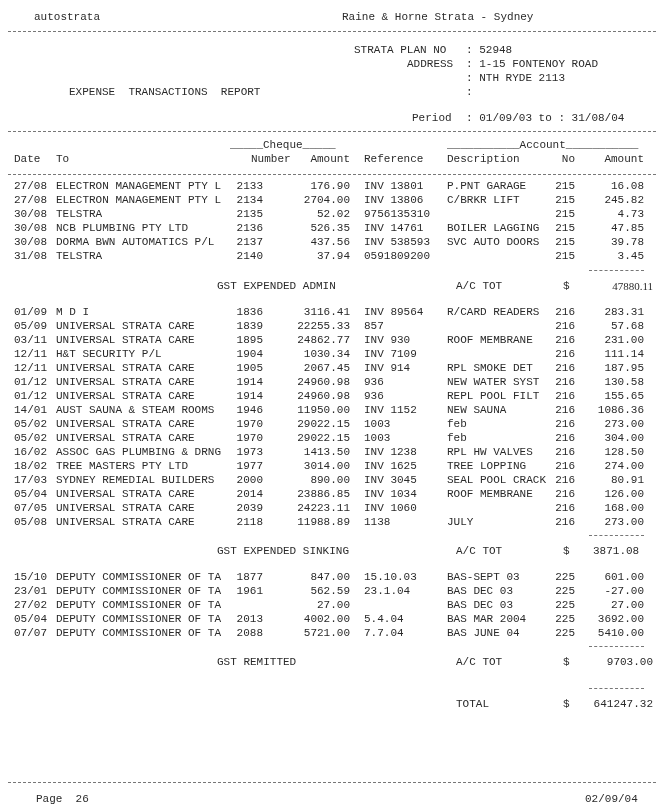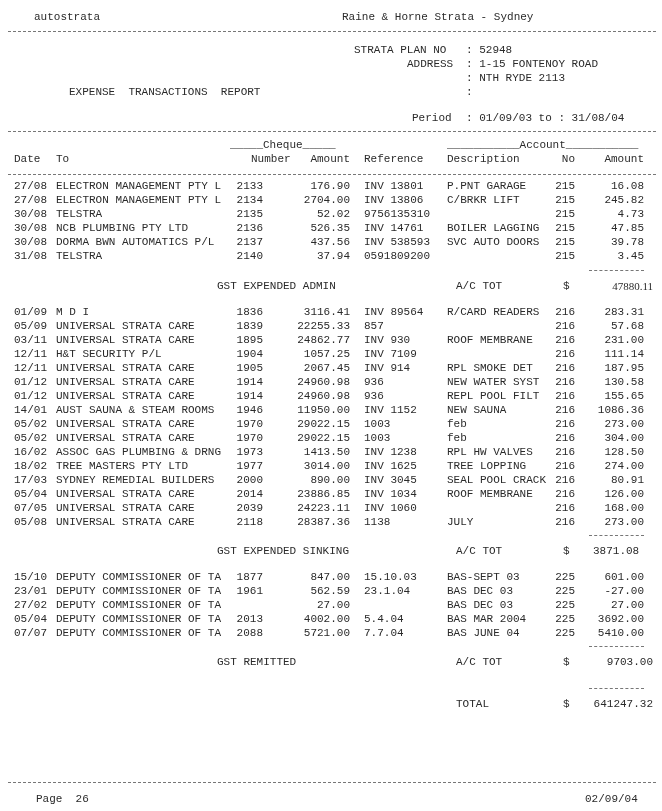--- a/index.html
+++ b/index.html
@@ -154,21 +154,21 @@
   <span class="c-amt">24862.77</span>
   <span class="c-ref">INV 930</span>
   <span class="c-desc">ROOF MEMBRANE</span>
   <span class="c-no">216</span>
   <span class="c-acc">231.00</span>
 </div>
 <div class="row" style="top:348px;">
   <span class="c-date">12/11</span>
   <span class="c-to">H&amp;T SECURITY P/L</span>
   <span class="c-num">1904</span>
-  <span class="c-amt">1057.25</span>
+  <span class="c-amt">1030.34</span>
   <span class="c-ref">INV 7109</span>
   <span class="c-desc"></span>
   <span class="c-no">216</span>
   <span class="c-acc">111.14</span>
 </div>
 <div class="row" style="top:362px;">
   <span class="c-date">12/11</span>
   <span class="c-to">UNIVERSAL STRATA CARE</span>
   <span class="c-num">1905</span>
   <span class="c-amt">2067.45</span>
@@ -274,21 +274,21 @@
   <span class="c-amt">24223.11</span>
   <span class="c-ref">INV 1060</span>
   <span class="c-desc"></span>
   <span class="c-no">216</span>
   <span class="c-acc">168.00</span>
 </div>
 <div class="row" style="top:516px;">
   <span class="c-date">05/08</span>
   <span class="c-to">UNIVERSAL STRATA CARE</span>
   <span class="c-num">2118</span>
-  <span class="c-amt">28387.36</span>
+  <span class="c-amt">11988.89</span>
   <span class="c-ref">1138</span>
   <span class="c-desc">JULY</span>
   <span class="c-no">216</span>
   <span class="c-acc">273.00</span>
 </div>
 <div class="shortdash" style="top:535px;"></div>
 <div class="sub" style="top:545px;">
   <span style="left:208px;">GST EXPENDED SINKING</span>
   <span style="left:447px;">A/C TOT</span>
   <span style="left:554px;">$</span>

